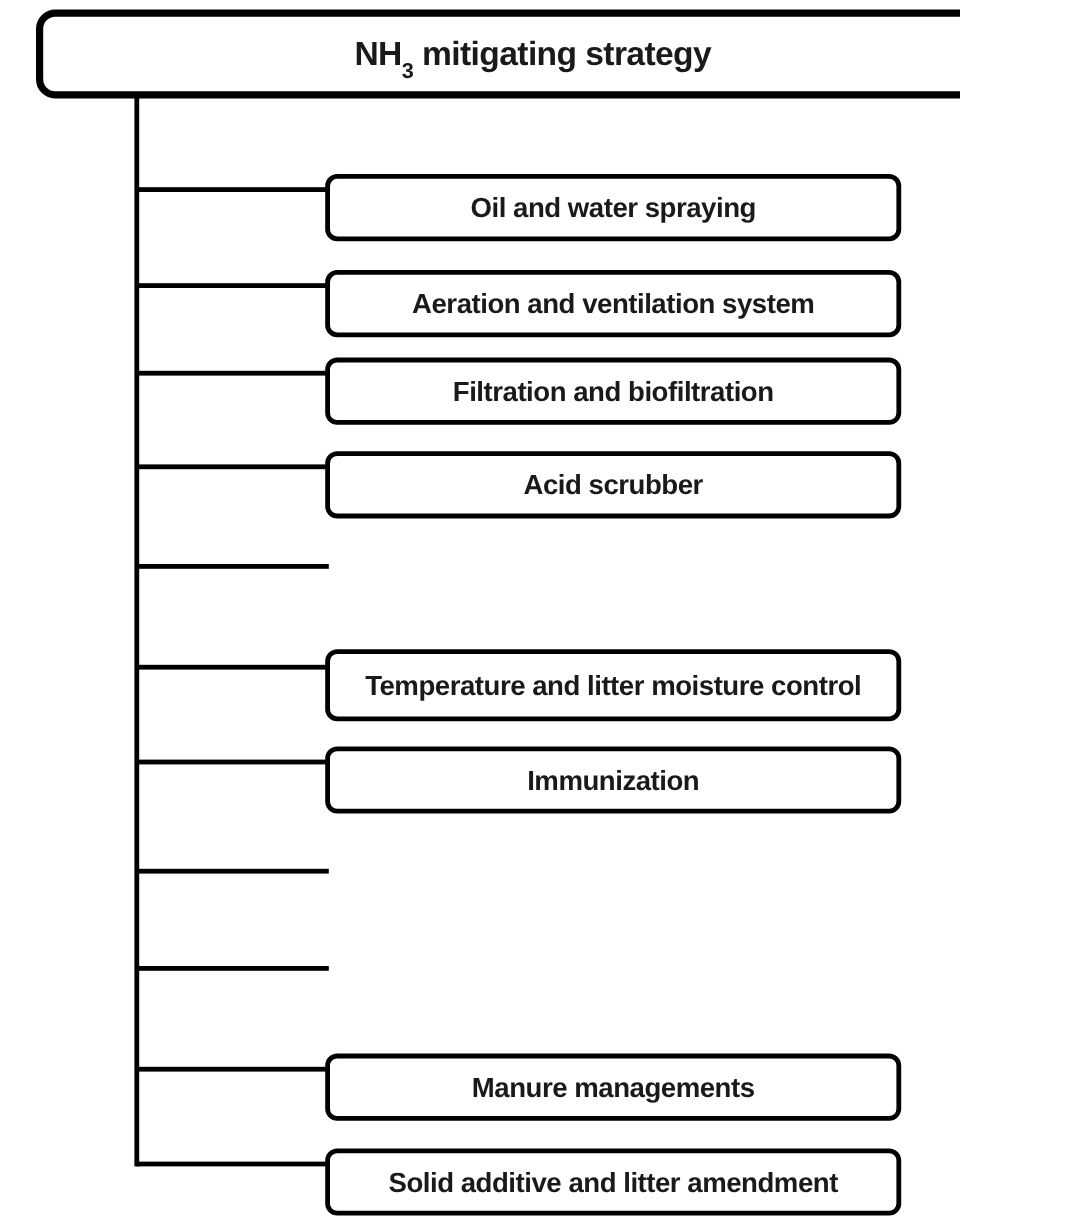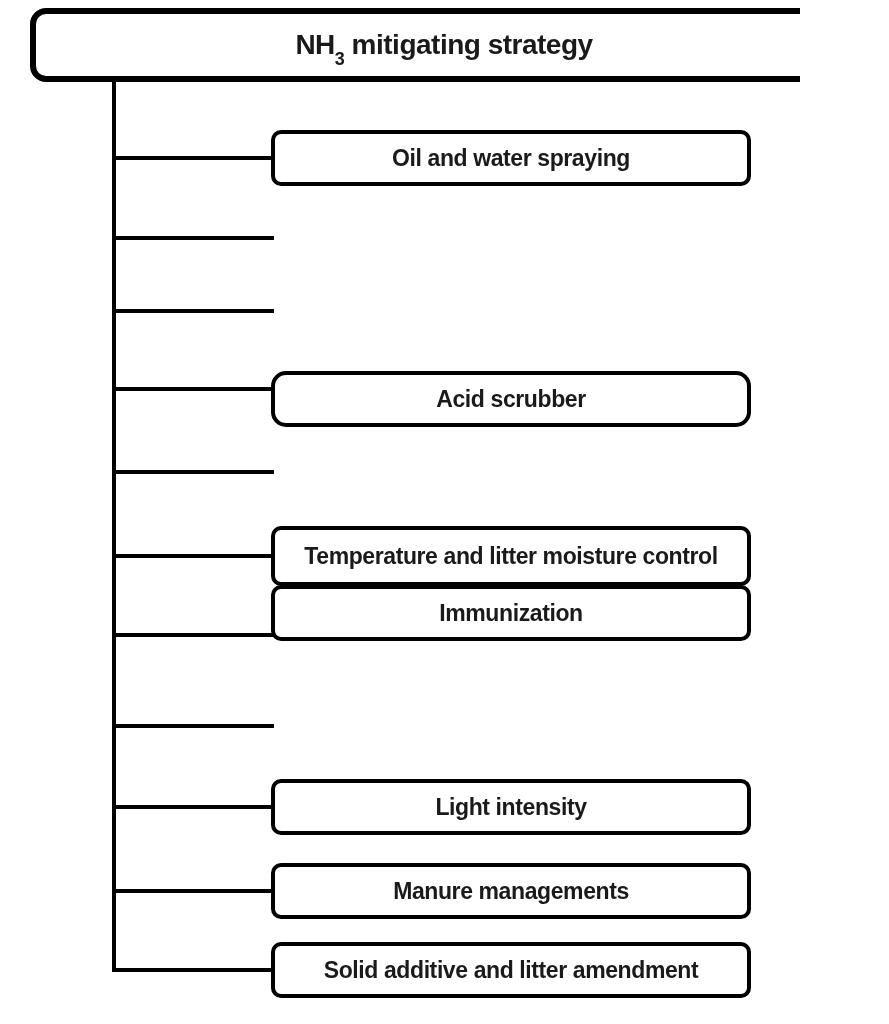--- a/index.html
+++ b/index.html
@@ -82,28 +82,29 @@
     background: #ffffff;
     display: flex;
     align-items: center;
     justify-content: center;
     text-align: center;
     font-weight: bold;
     font-size: 23px;
     letter-spacing: -0.4px;
     line-height: 1.15;
     padding: 0 28px;
+    margin-top: 15px;
   }
   .n1  { top: 130px; }
   .n2  { top: 210px; }
   .n3  { top: 283px; }
-  .n4  { top: 371px; border-radius: 15px; }
+  .n4  { top: 361px; }
   .n5  { top: 444px; }
   .n6  { top: 526px; height: 60px; }
-  .n7  { top: 585px; }
+  .n7  { top: 607px; }
   .n8  { top: 698px; }
   .n9  { top: 779px; }
   .n10 { top: 863px; }
   .n11 { top: 942px; }
 </style>
 </head>
 <body>
 
 <div class="canvas">
 
@@ -121,31 +122,34 @@
   <div class="connector c6"></div>
   <div class="connector c7"></div>
   <div class="connector c8"></div>
   <div class="connector c9"></div>
   <div class="connector c10"></div>
   <div class="connector c11"></div>
 
   <div class="node n1">
       <span>Oil and water spraying</span>
     </div>
+  <div class="node n2">
+      <span>Aeration and ventilation system</span>
+    </div>
+  <div class="node n3">
+      <span>Filtration and biofiltration</span>
+    </div>
   <div class="node n4">
       <span>Acid scrubber</span>
     </div>
   <div class="node n6">
       <span>Temperature and litter moisture control</span>
     </div>
   <div class="node n7">
       <span>Immunization</span>
-    </div>
-  <div class="node n9">
-      <span>Light intensity</span>
     </div>
   <div class="node n10">
       <span>Manure managements</span>
     </div>
   <div class="node n11">
       <span>Solid additive and litter amendment</span>
     </div>
 
 </div>
 

